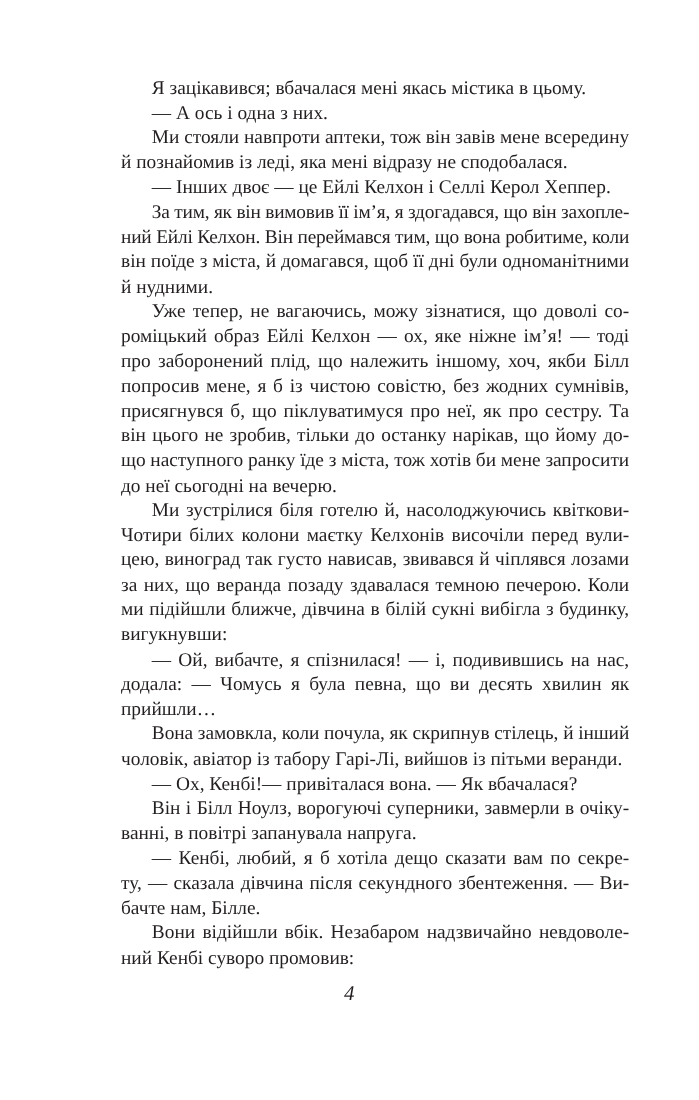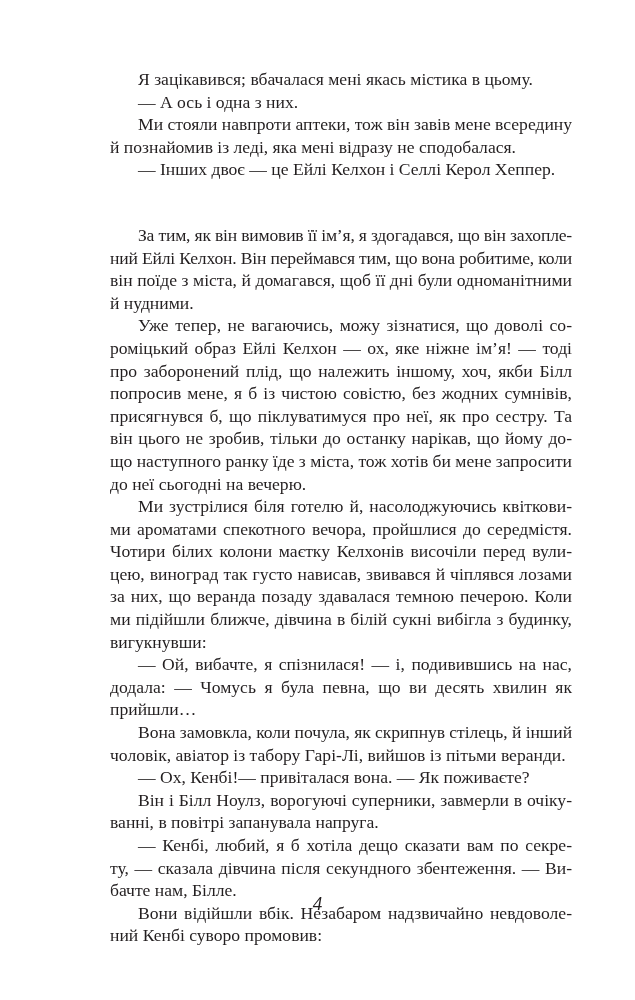--- a/index.html
+++ b/index.html
@@ -45,55 +45,54 @@
       <span class="line indent last">— А ось і одна з них.</span>
     </div>
     <div>
       <span class="line indent" style="letter-spacing: -0.00965909px;">Ми стояли навпроти аптеки, тож він завів мене всередину</span>
       <span class="line last">й познайомив із леді, яка мені відразу не сподобалася.</span>
     </div>
     <div>
       <span class="line indent last">— Інших двоє — це Ейлі Келхон і Селлі Керол Хеппер.</span>
     </div>
     <div>
-      <span class="line indent" style="letter-spacing: -0.196721px; margin-top: 43px;">За тим, як він вимовив її ім’я, я здогадався, що він захопле-</span>
+      <span class="line indent" style="letter-spacing: -0.196721px;">За тим, як він вимовив її ім’я, я здогадався, що він захопле-</span>
       <span class="line" style="letter-spacing: -0.174258px;">ний Ейлі Келхон. Він переймався тим, що вона робитиме, коли</span>
       <span class="line">він поїде з міста, й домагався, щоб її дні були одноманітними</span>
       <span class="line last">й нудними.</span>
     </div>
     <div>
       <span class="line indent">Уже тепер, не вагаючись, можу зізнатися, що доволі со-</span>
       <span class="line">роміцький образ Ейлі Келхон — ох, яке ніжне ім’я! — тоді</span>
       <span class="line">про заборонений плід, що належить іншому, хоч, якби Білл</span>
       <span class="line">попросив мене, я б із чистою совістю, без жодних сумнівів,</span>
       <span class="line">присягнувся б, що піклуватимуся про неї, як про сестру. Та</span>
       <span class="line">він цього не зробив, тільки до останку нарікав, що йому до-</span>
       <span class="line" style="letter-spacing: -0.0143229px;">що наступного ранку їде з міста, тож хотів би мене запросити</span>
       <span class="line last">до неї сьогодні на вечерю.</span>
     </div>
     <div>
       <span class="line indent">Ми зустрілися біля готелю й, насолоджуючись квіткови-</span>
-      <span class="line">ми ароматами спекотного вечора, пройшлися до середмістя.</span>
       <span class="line">Чотири білих колони маєтку Келхонів височіли перед вули-</span>
       <span class="line">цею, виноград так густо нависав, звивався й чіплявся лозами</span>
       <span class="line">за них, що веранда позаду здавалася темною печерою. Коли</span>
       <span class="line">ми підійшли ближче, дівчина в білій сукні вибігла з будинку,</span>
       <span class="line last">вигукнувши:</span>
     </div>
     <div>
       <span class="line indent">— Ой, вибачте, я спізнилася! — і, подивившись на нас,</span>
       <span class="line">додала: — Чомусь я була певна, що ви десять хвилин як</span>
       <span class="line last">прийшли…</span>
     </div>
     <div>
       <span class="line indent" style="letter-spacing: -0.0636161px;">Вона замовкла, коли почула, як скрипнув стілець, й інший</span>
       <span class="line last">чоловік, авіатор із табору Гарі-Лі, вийшов із пітьми веранди.</span>
     </div>
     <div>
-      <span class="line indent last">— Ох, Кенбі!— привіталася вона. — Як поживаєте?</span>
+      <span class="line indent last">— Ох, Кенбі!— привіталася вона. — Як вбачалася?</span>
     </div>
     <div>
       <span class="line indent">Він і Білл Ноулз, ворогуючі суперники, завмерли в очіку-</span>
       <span class="line last">ванні, в повітрі запанувала напруга.</span>
     </div>
     <div>
       <span class="line indent">— Кенбі, любий, я б хотіла дещо сказати вам по секре-</span>
       <span class="line">ту, — сказала дівчина після секундного збентеження. — Ви-</span>
       <span class="line last">бачте нам, Білле.</span>
     </div>

